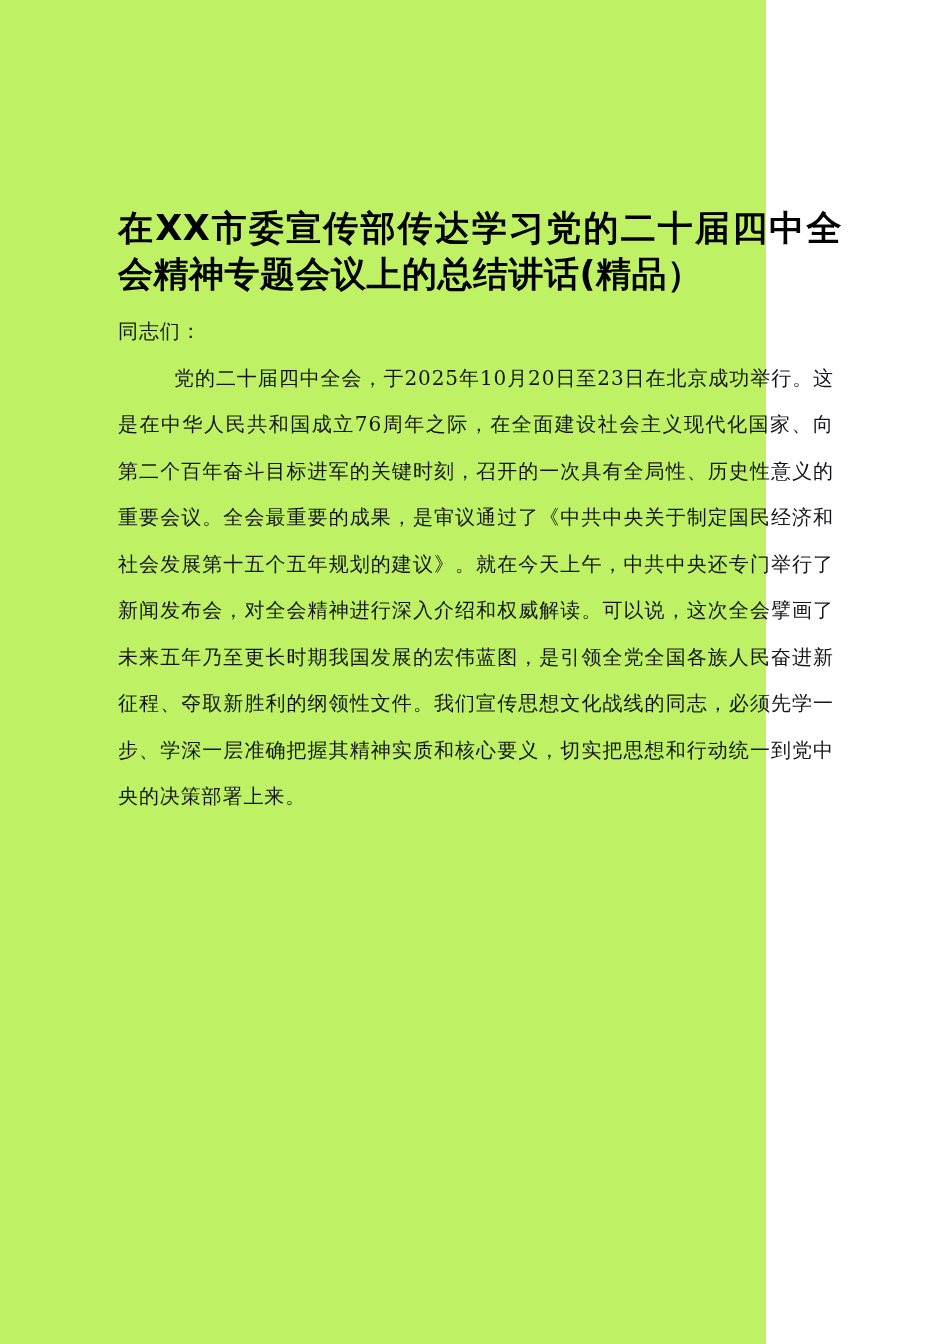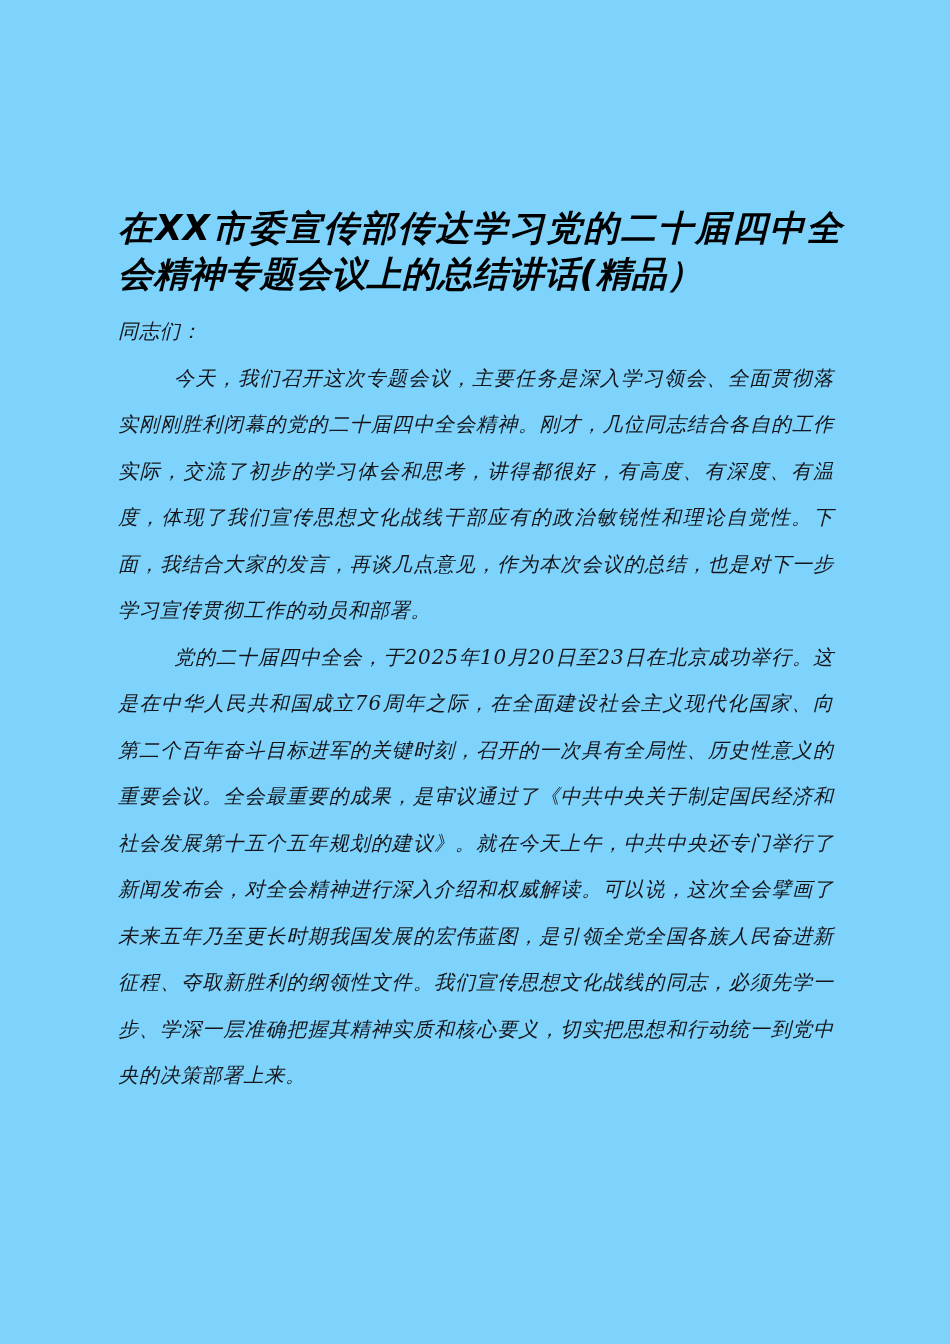--- a/index.html
+++ b/index.html
@@ -9,25 +9,24 @@
   body {
     width: 950px;
     height: 1344px;
     background: #ffffff;
     font-family: "Liberation Serif", "DejaVu Serif", serif;
     overflow: hidden;
   }
 
   .page {
     position: relative;
-    width: 950px;
+    width: 766px;
     height: 1344px;
-    background: #7dd3fc;
+    background: #bef264;
     box-sizing: border-box;
-    font-style: italic;
   }
 
   
   .doc-title {
     position: absolute;
     left: 118px;
     top: 182px;
     width: 724px;
     font-family: "DejaVu Sans", "Liberation Sans", sans-serif;
     font-weight: bold;
@@ -71,17 +70,16 @@
 </style>
 </head>
 <body>
 
 <div class="page">
 
   <h1 class="doc-title">在XX市委宣传部传达学习党的二十届四中全会精神专题会议上的总结讲话(精品）</h1>
 
   <div class="doc-body">
     <p class="para salutation">同志们：</p>
-    <p class="para indent">今天，我们召开这次专题会议，主要任务是深入学习领会、全面贯彻落实刚刚胜利闭幕的党的二十届四中全会精神。刚才，几位同志结合各自的工作实际，交流了初步的学习体会和思考，讲得都很好，有高度、有深度、有温度，体现了我们宣传思想文化战线干部应有的政治敏锐性和理论自觉性。下面，我结合大家的发言，再谈几点意见，作为本次会议的总结，也是对下一步学习宣传贯彻工作的动员和部署。</p>
     <p class="para indent">党的二十届四中全会，于2025年10月20日至23日在北京成功举行。这是在中华人民共和国成立76周年之际，在全面建设社会主义现代化国家、向第二个百年奋斗目标进军的关键时刻，召开的一次具有全局性、历史性意义的重要会议。全会最重要的成果，是审议通过了《中共中央关于制定国民经济和社会发展第十五个五年规划的建议》。就在今天上午，中共中央还专门举行了新闻发布会，对全会精神进行深入介绍和权威解读。可以说，这次全会擘画了未来五年乃至更长时期我国发展的宏伟蓝图，是引领全党全国各族人民奋进新征程、夺取新胜利的纲领性文件。我们宣传思想文化战线的同志，必须先学一步、学深一层准确把握其精神实质和核心要义，切实把思想和行动统一到党中央的决策部署上来。</p>
   </div>
 
 </div>
 
 </body></html>

